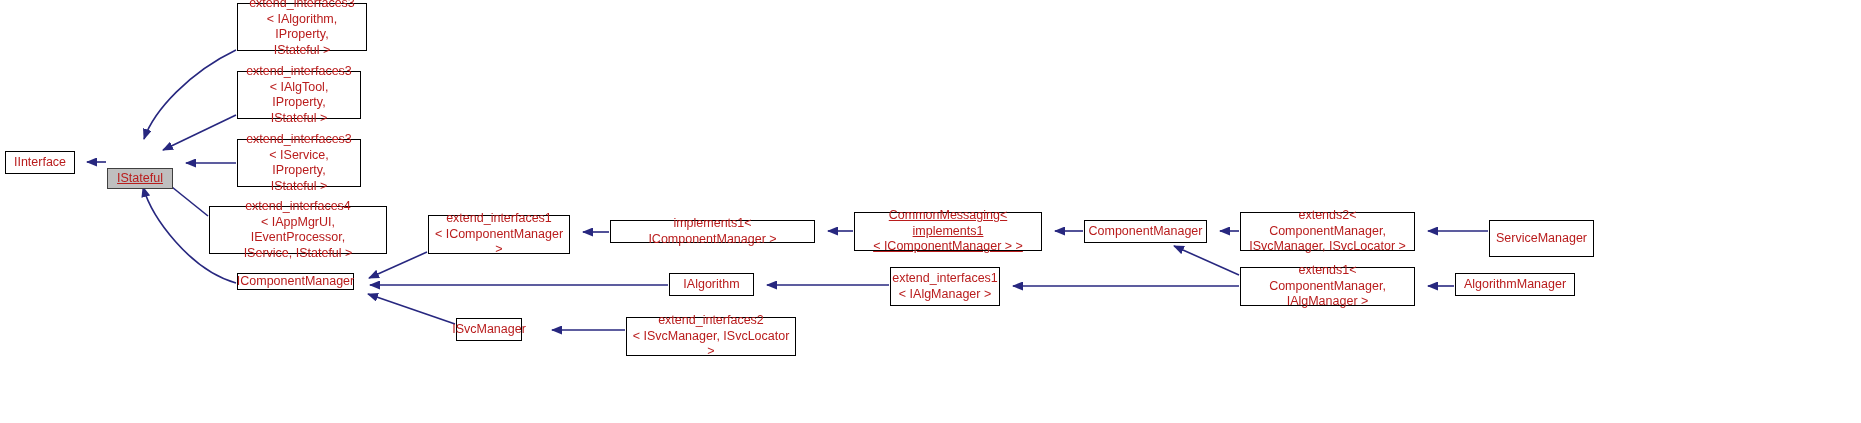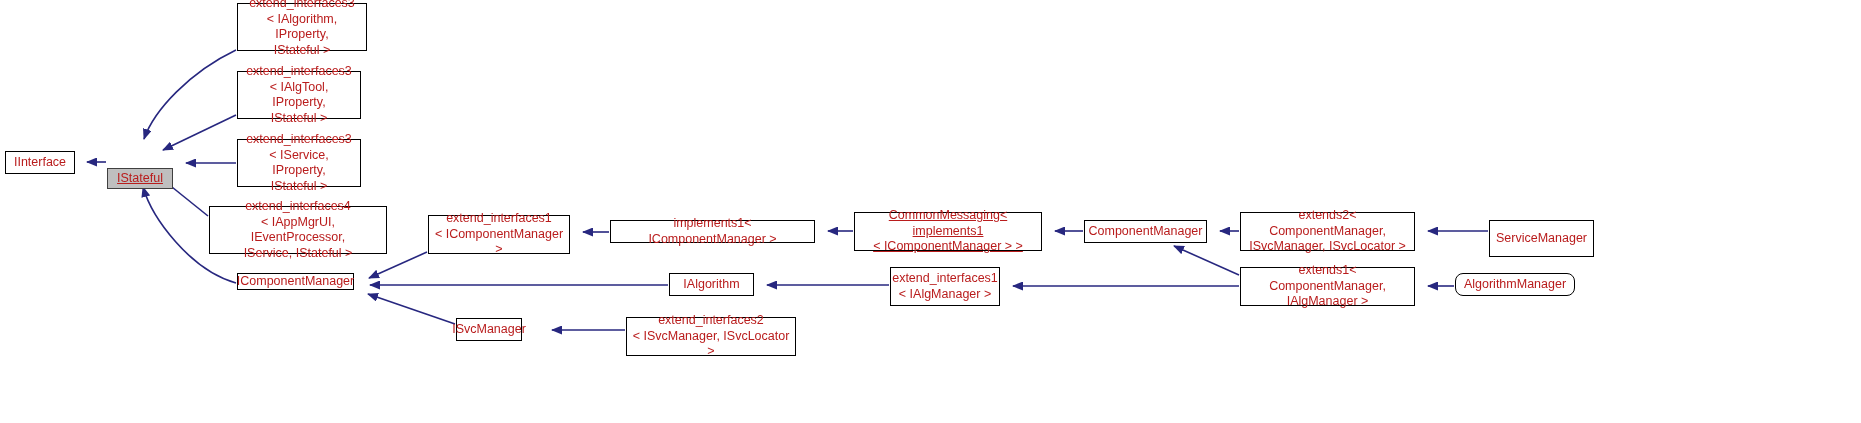--- a/index.html
+++ b/index.html
@@ -108,18 +108,18 @@
 &lt; IComponentManager &gt; &gt;</div>
   <div class="node" style="left: 1084px; top: 220px; width: 123px; height: 23px;">ComponentManager</div>
   <div class="node" style="left: 1240px; top: 212px; width: 175px; height: 39px;">extends2&lt; ComponentManager,
 ISvcManager, ISvcLocator &gt;</div>
   <div class="node" style="left: 1489px; top: 220px; width: 105px; height: 37px;">ServiceManager</div>
   <div class="node" style="left: 669px; top: 273px; width: 85px; height: 23px;">IAlgorithm</div>
   <div class="node" style="left: 890px; top: 267px; width: 110px; height: 39px;">extend_interfaces1
 &lt; IAlgManager &gt;</div>
   <div class="node" style="left: 1240px; top: 267px; width: 175px; height: 39px;">extends1&lt; ComponentManager,
 IAlgManager &gt;</div>
-  <div class="node" style="left: 1455px; top: 273px; width: 120px; height: 23px; border-radius: 8px;">AlgorithmManager</div>
+  <div class="node" style="left: 1455px; top: 273px; width: 120px; height: 23px;">AlgorithmManager</div>
   <div class="node" style="left: 456px; top: 318px; width: 66px; height: 23px;">ISvcManager</div>
   <div class="node" style="left: 626px; top: 317px; width: 170px; height: 39px;">extend_interfaces2
 &lt; ISvcManager, ISvcLocator &gt;</div>
 
 </div>
 
 </body></html>

